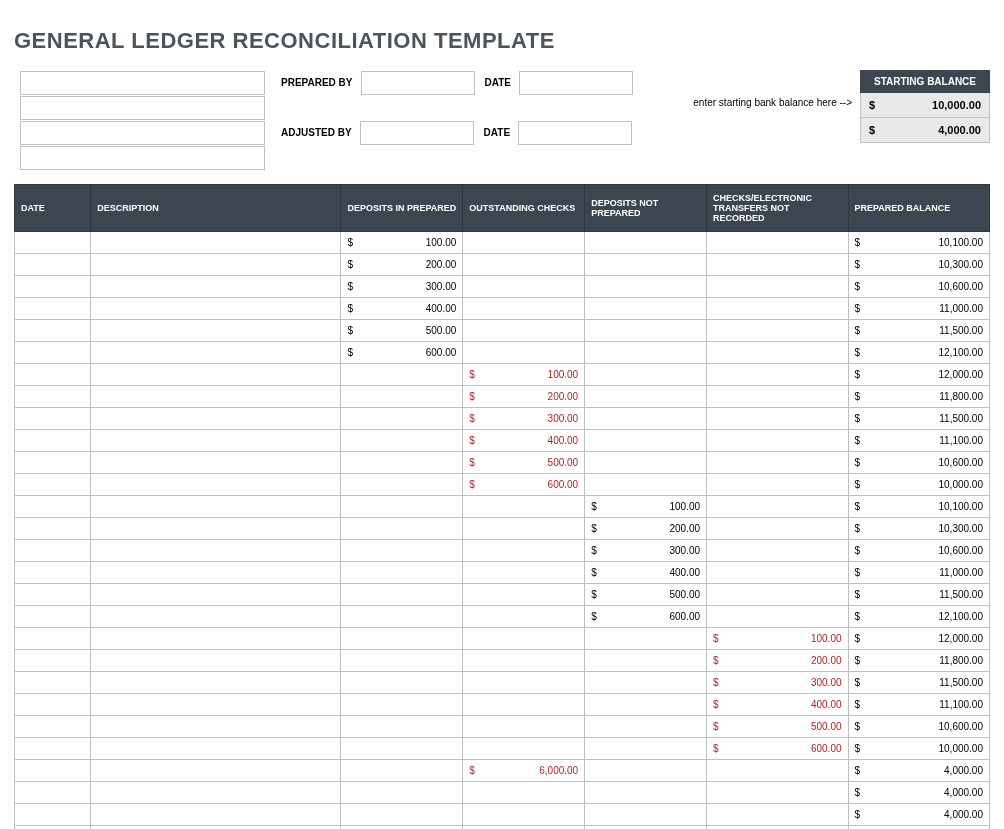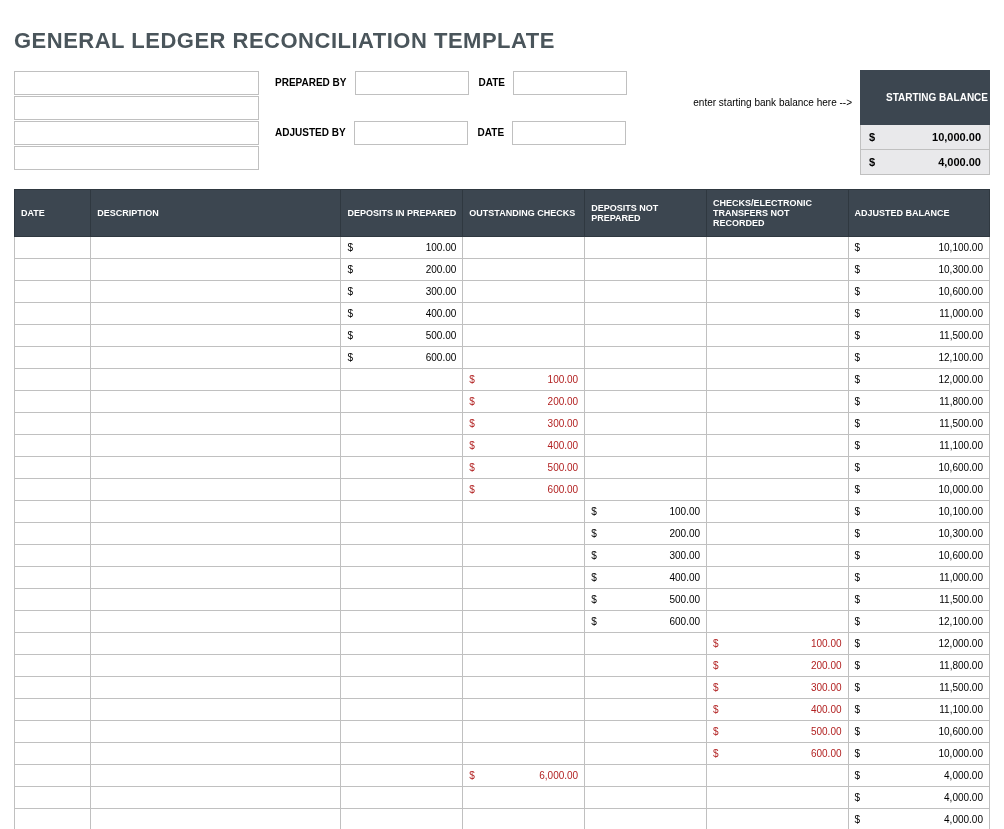--- a/index.html
+++ b/index.html
@@ -20,22 +20,22 @@
 
   .right-box {
     width: 130px;
     justify-self: end;
   }
   .rb-header {
     background: #3c4650;
     color: #fff;
     font-size: 10px;
     font-weight: 700;
-    text-align: right;
-    padding: 22px 2px;
+    text-align: center;
+    padding: 6px 2px;
   }
   .rb-value {
     background: #e9e9eb;
     font-size: 11px;
     font-weight: 700;
     padding: 6px 8px;
     display: flex;
     justify-content: space-between;
     border: 1px solid #c0c0c0;
     border-top: none;
@@ -87,21 +87,21 @@
     gap: 0;
     margin-bottom: 14px;
   }
   .left-labels {
     width: 100px;
     font-size: 10px;
     font-weight: 700;
     text-align: right;
   }
   .left-labels div { height: 25px; line-height: 25px; }
-  .inputs-block { }
+  .inputs-block { margin-left: 6px; }
   .input-row { height: 25px; display: flex; align-items: center; }
   .inp {
     border: 1px solid #c0c0c0;
     height: 24px;
     background: #fff;
   }
   .inp.w1 { width: 245px; }
   .inp.w2 { width: 114px; }
   .lbl {
     font-size: 10px;
@@ -175,21 +175,21 @@
       <col class="col-adj">
   </colgroup>
   <thead>
     <tr>
       <th>DATE</th>
       <th>DESCRIPTION</th>
       <th>DEPOSITS IN PREPARED</th>
       <th>OUTSTANDING CHECKS</th>
       <th>DEPOSITS NOT PREPARED</th>
       <th>CHECKS/ELECTRONIC TRANSFERS NOT RECORDED</th>
-      <th>ADJUSTED BALANCE</th>
+      <th>PREPARED BALANCE</th>
     </tr>
   </thead>
   <tbody id="ledger-body">
       <tr>
         <td></td>
         <td></td>
         <td class="money shade"><span class="cur">$</span>100.00</td>
         <td class="money"></td>
         <td class="money"></td>
         <td class="money"></td>

